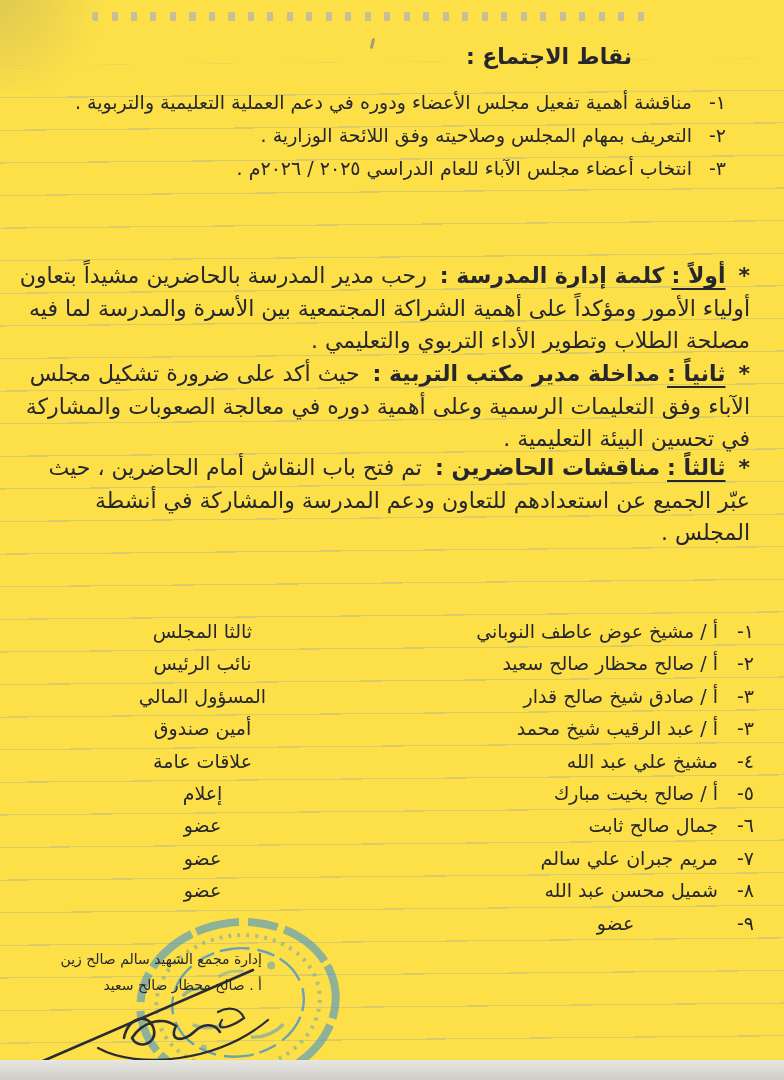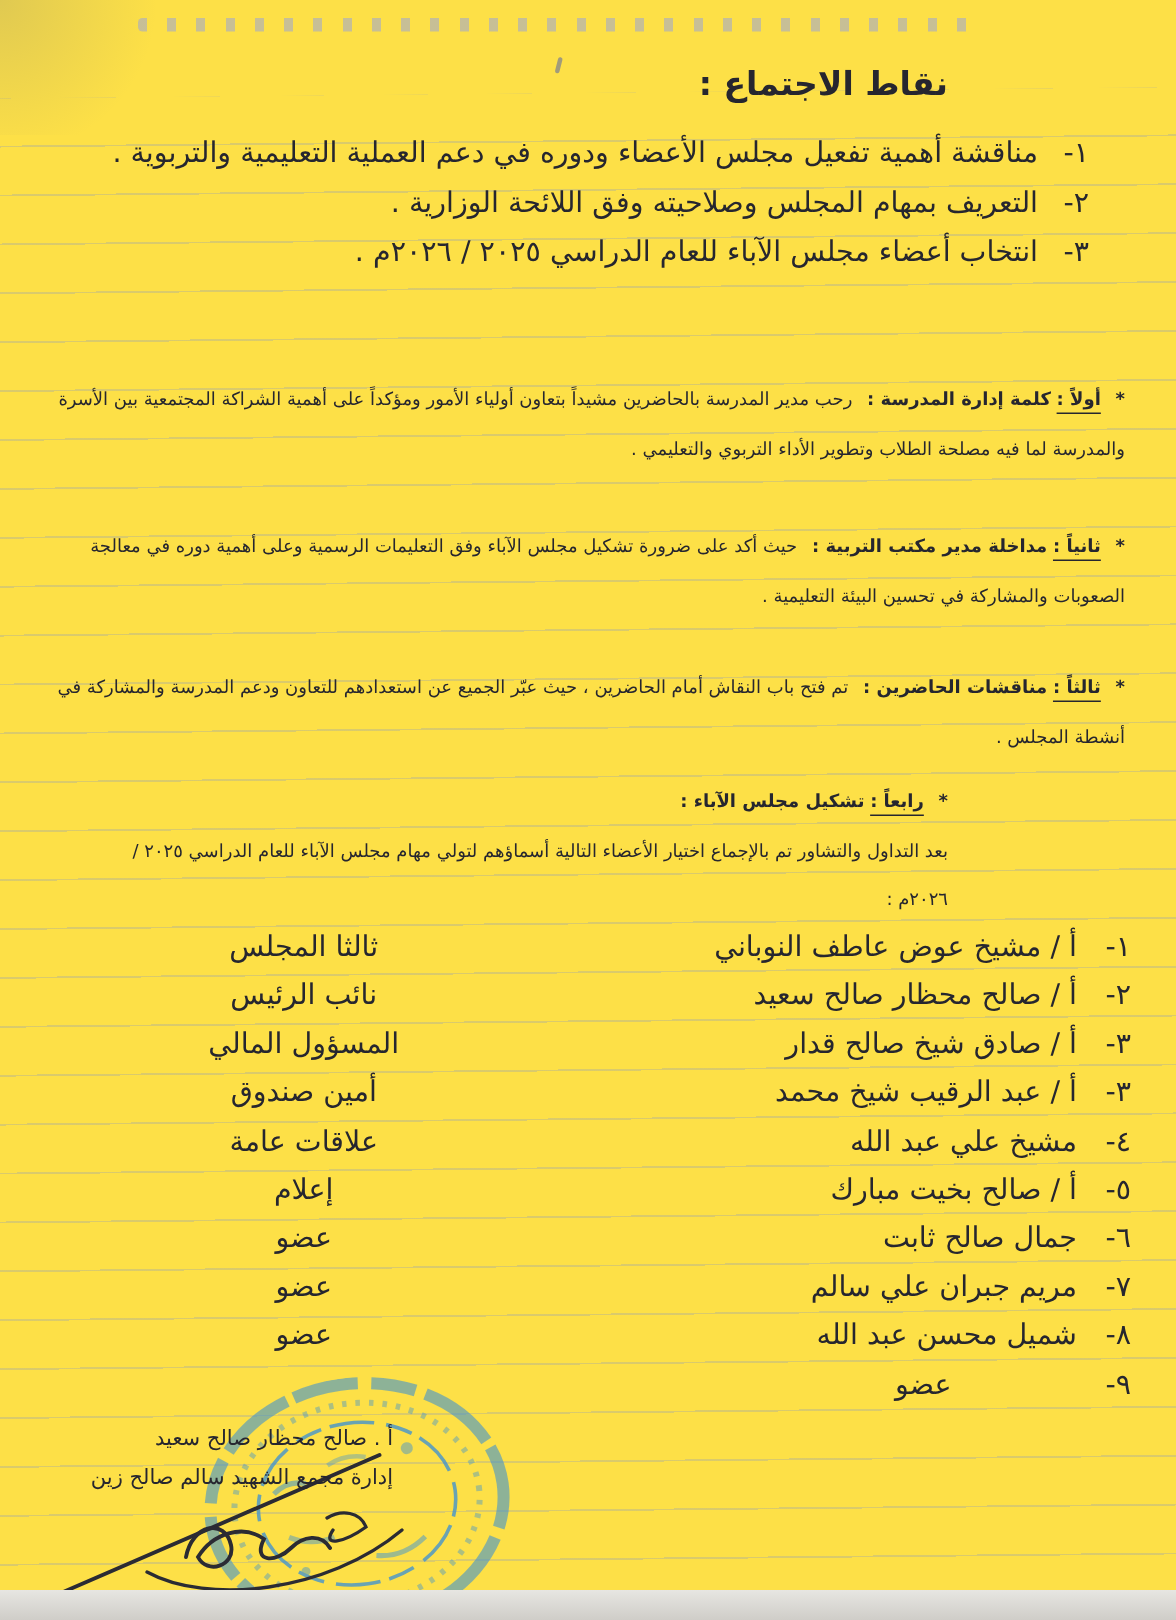--- a/index.html
+++ b/index.html
@@ -41,21 +41,21 @@
   }
   .agenda{
     position:absolute;top:86px;right:58px;left:26px;
     font-size:19px;line-height:33px;
   }
   .agenda-item{display:flex;direction:rtl;}
   .agenda-num{width:34px;flex:0 0 auto;}
   .agenda-text{flex:1;}
   .section{
     position:absolute;right:34px;left:16px;
-    font-size:12px;line-height:32.5px;text-align:right;
+    font-size:22px;line-height:32.5px;text-align:right;
   }
   .s1{top:238px;}
   .s2{top:336px;}
   .s3{top:430px;}
   .s4{top:506px;padding-right:118px;}
   .s4 .sec-body{display:block;padding-right:0;padding-left:40px;}
   .sec-marker{font-weight:bold;padding-left:6px;}
   .sec-ordinal{font-weight:bold;text-decoration:underline;text-underline-offset:5px;}
   .sec-title{font-weight:bold;padding-left:6px;}
   .members{
@@ -121,26 +121,20 @@
       <span class="sec-body">حيث أكد على ضرورة تشكيل مجلس الآباء وفق التعليمات الرسمية وعلى أهمية دوره في معالجة الصعوبات والمشاركة في تحسين البيئة التعليمية .</span>
     </p>
 
     <p class="section s3">
       <span class="sec-marker">*</span>
       <span class="sec-ordinal">ثالثاً :</span>
       <span class="sec-title">مناقشات الحاضرين :</span>
       <span class="sec-body">تم فتح باب النقاش أمام الحاضرين ، حيث عبّر الجميع عن استعدادهم للتعاون ودعم المدرسة والمشاركة في أنشطة المجلس .</span>
     </p>
 
-    <p class="section s4">
-      <span class="sec-marker">*</span>
-      <span class="sec-ordinal">رابعاً :</span>
-      <span class="sec-title">تشكيل مجلس الآباء :</span>
-      <span class="sec-body">بعد التداول والتشاور تم بالإجماع اختيار الأعضاء التالية أسماؤهم لتولي مهام مجلس الآباء للعام الدراسي ٢٠٢٥ / ٢٠٢٦م :</span>
-    </p>
 
     <div class="members">
       <div class="m-row">
         <span class="m-num">١-</span>
         <span class="m-name">أ / مشيخ عوض عاطف النوباني</span>
         <span class="m-role">ثالثا المجلس</span>
       </div>
       <div class="m-row">
         <span class="m-num">٢-</span>
         <span class="m-name">أ / صالح محظار صالح سعيد</span>
@@ -181,22 +175,22 @@
         <span class="m-name">شميل محسن عبد الله</span>
         <span class="m-role">عضو</span>
       </div>
       <div class="m-row">
         <span class="m-num">٩-</span>
         <span class="m-role">عضو</span>
       </div>
     </div>
 
     <div class="footer">
+      <div>إدارة مجمع الشهيد سالم صالح زين</div>
       <div>أ . صالح محظار صالح سعيد</div>
-      <div>إدارة مجمع الشهيد سالم صالح زين</div>
     </div>
 
     <svg class="stamp" width="230" height="168" viewBox="0 0 230 168">
       <g fill="none" stroke="#3f93d2" opacity="0.78">
         <ellipse cx="112" cy="84" rx="98" ry="80" stroke-width="8" opacity="0.75" stroke-dasharray="30 7 52 5 44 9"></ellipse>
         <ellipse cx="112" cy="84" rx="66" ry="54" stroke-width="2.4" stroke-dasharray="18 6 30 8"></ellipse>
         <ellipse cx="112" cy="84" rx="82" ry="67" stroke-width="4" stroke-dasharray="3 6" opacity="0.55"></ellipse>
         <path d="M58 70 q10 -8 22 -4" stroke-width="3.4" opacity="0.7"></path>
         <path d="M64 100 q14 8 30 4" stroke-width="3.4" opacity="0.6"></path>
         <path d="M120 120 q18 4 34 -8" stroke-width="3.4" opacity="0.65"></path>

